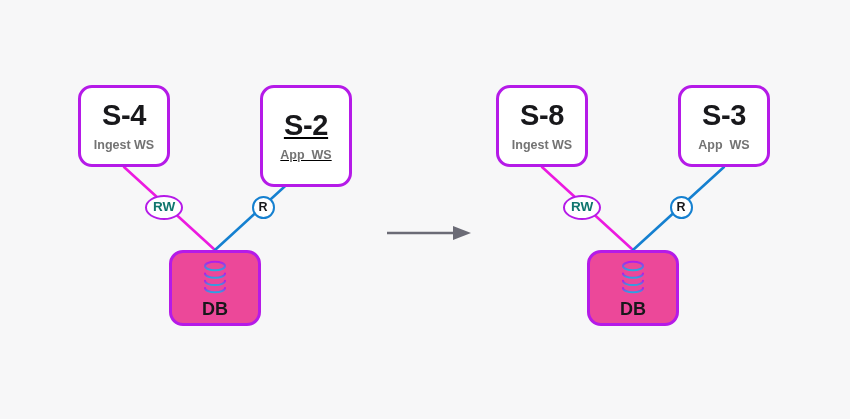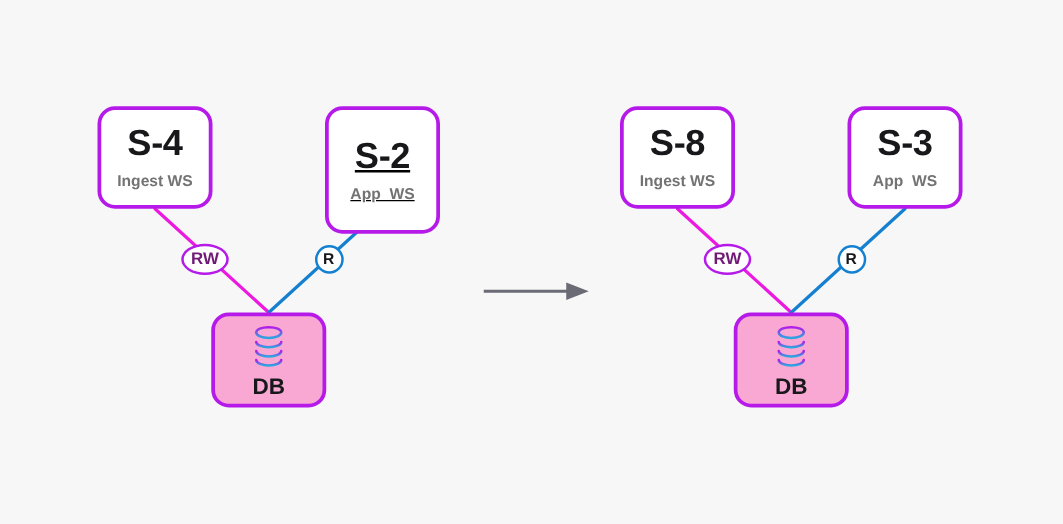--- a/index.html
+++ b/index.html
@@ -44,21 +44,21 @@
   .node-sub {
     font-size: 12.5px;
     font-weight: bold;
     color: #737373;
     margin-top: 9px;
     line-height: 1;
     white-space: pre;
   }
   .db-node {
     position: absolute;
-    background: #f9a8d4;
+    background: #ec4899;
     border: 3px solid #b51ae8;
     border-radius: 14px;
     box-sizing: border-box;
     display: flex;
     flex-direction: column;
     align-items: center;
     justify-content: center;
     z-index: 3;
   }
   .db-icon { display: block; }
@@ -80,21 +80,21 @@
     z-index: 4;
     line-height: 1;
   }
   .badge-rw {
     border: 2.5px solid #b51ae8;
     border-radius: 50%;
     width: 38px;
     height: 25px;
     font-size: 13.5px;
     font-weight: bold;
-    color: #701a75;
+    color: #0f766e;
   }
   .badge-r {
     border: 2.5px solid #1580d0;
     border-radius: 50%;
     width: 23px;
     height: 23px;
     font-size: 12.5px;
     font-weight: bold;
     color: #18181b;
   }

